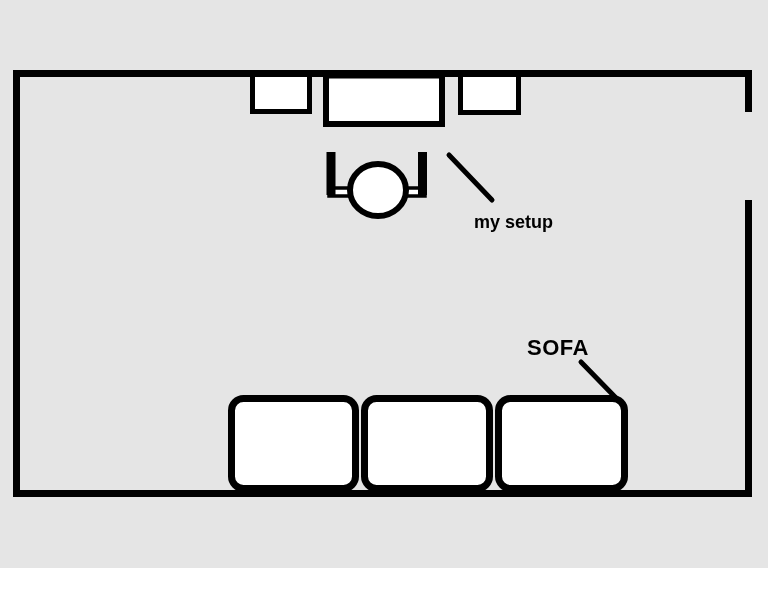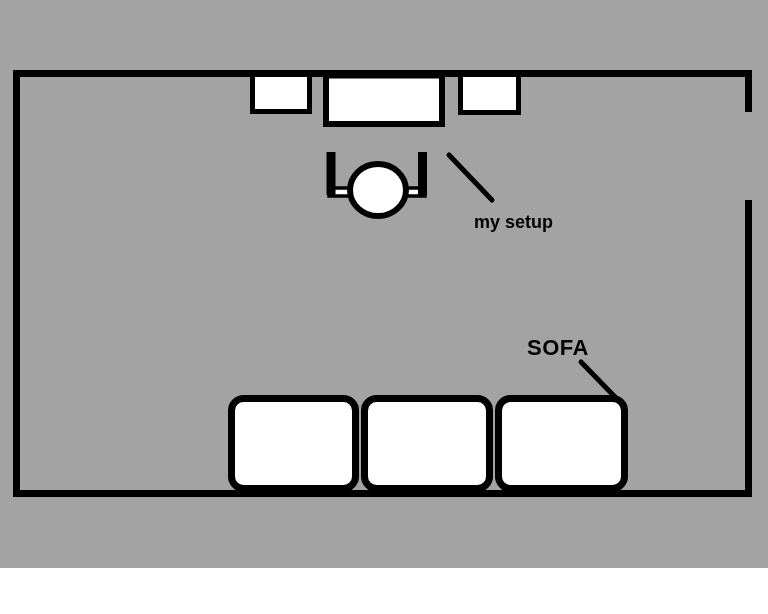--- a/index.html
+++ b/index.html
@@ -8,21 +8,21 @@
     background: #ffffff;
     width: 768px;
     height: 614px;
     overflow: hidden;
     font-family: "Liberation Sans", sans-serif;
   }
   .canvas-wrap {
     position: relative;
     width: 768px;
     height: 568px;
-    background: #a3a3a3;
+    background: #e5e5e5;
   }
   svg { display: block; }
   .ink-fill   { fill: #000000; }
   .outline    { fill: #ffffff; stroke: #000000; }
   .leader     { stroke: #000000; stroke-linecap: round; fill: none; }
   .label-text {
     fill: #000000;
     font-family: "Liberation Sans", sans-serif;
     font-weight: 700;
   }

